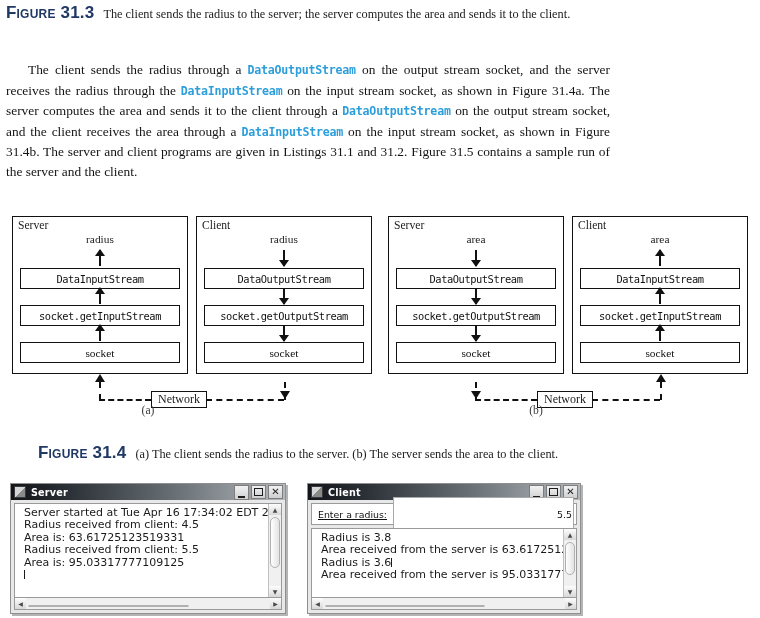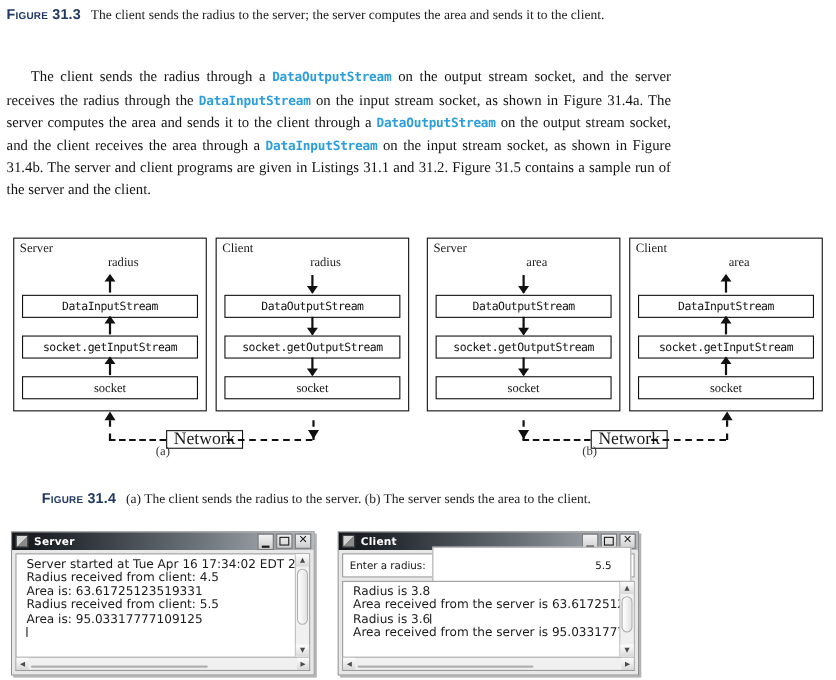--- a/index.html
+++ b/index.html
@@ -21,21 +21,21 @@
     font-size:12.3px;
     line-height:17px;
     color:#1b1b1b;
   }
   .fig-label{
     font-family:"Liberation Sans", sans-serif;
     font-variant:small-caps;
     font-weight:700;
     letter-spacing:.2px;
     color:#1f3864;
-    font-size:13px;
+    font-size:17px;
     margin-right:9px;
     white-space:nowrap;
   }
   .fig-label .num{ font-variant:normal; }
 
   #caption-313{ left:6px; top:4px; width:630px; }
   #caption-314{ left:6px; top:444px; width:740px;margin-left:32px; }
 
   
   #body-paragraph{
@@ -69,21 +69,21 @@
     box-sizing:border-box;
   }
   .panel-title{
     position:absolute;
     left:5px;top:2px;
     font-size:11.6px;
     color:#1b1b1b;
   }
   .flow-label{
     position:absolute;
-    top:16px;left:12px;width:100%;
+    top:16px;left:0;width:100%;
     text-align:center;
     font-size:11.4px;
     color:#1b1b1b;
   }
   .inner-box{
     position:absolute;
     left:7px;right:7px;
     height:21px;
     border:1px solid #111;
     background:#fff;
@@ -146,21 +146,21 @@
   }
   .dash-head.up{ border-bottom:8px solid #111; }
   .dash-head.down{ border-top:8px solid #111; }
 
   .network-box{
     position:absolute;
     height:17px;
     border:1px solid #111;
     background:#fff;
     display:flex;align-items:center;justify-content:center;
-    font-size:16px;
+    font-size:12px;
     color:#1b1b1b;
     box-sizing:border-box;
     padding:0 6px;
   }
   .sub-label{
     position:absolute;
     font-size:11.6px;
     color:#3a3a3a;
     text-align:center;
   }
@@ -222,27 +222,27 @@
     display:flex;align-items:center;
     background:#ffffff;
     border:1px solid #9a9a9a;
     height:22px;
     box-sizing:border-box;
     margin-bottom:3px;
     padding:0 2px;
   }
   .field-label{
     font-size:9.4px;color:#111;
-    padding:0 6px 0 4px;white-space:nowrap;
+    padding:0 6px 0 4px;white-space:nowrap;text-decoration:underline;
   }
   .field-input{
     flex:1 1 auto;height:34px;
     background:#fff;border:1px solid #a9a9a9;
     display:flex;align-items:center;justify-content:flex-end;
-    padding-right:17px;
+    padding-right:1px;
     font-size:9.4px;color:#111;
     box-sizing:border-box;
   }
   .text-area-wrap{
     flex:1 1 auto;
     display:flex;
     border:1px solid #9a9a9a;
     background:#ffffff;
     box-sizing:border-box;
     min-height:0;

